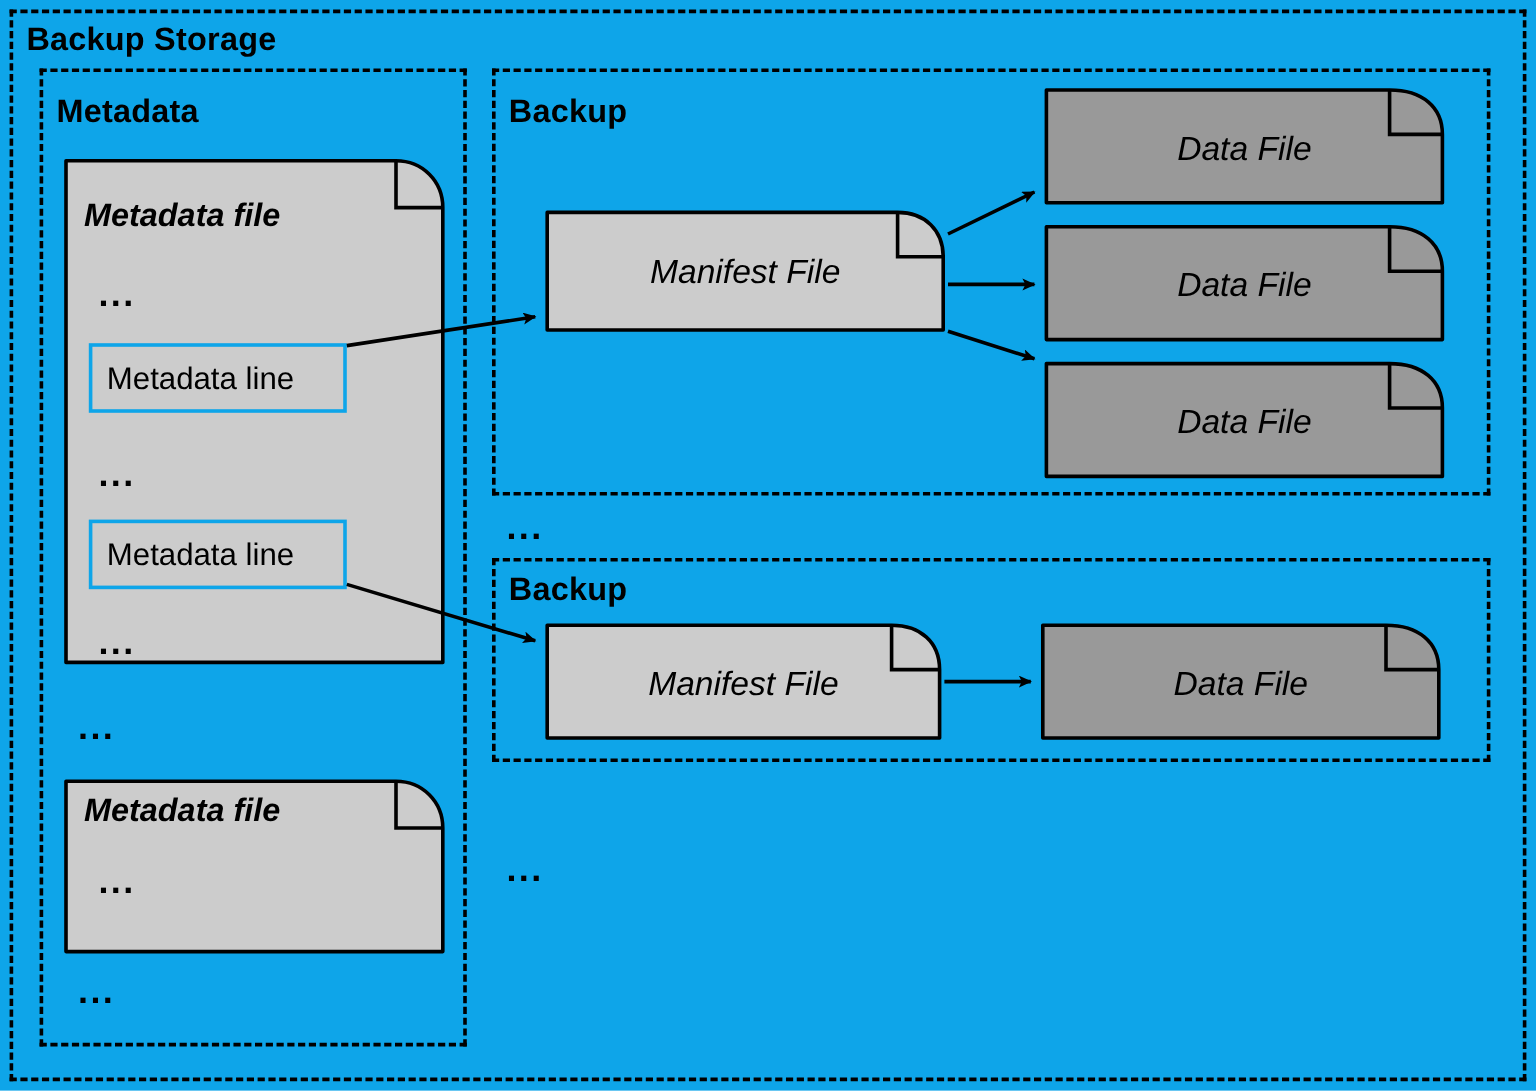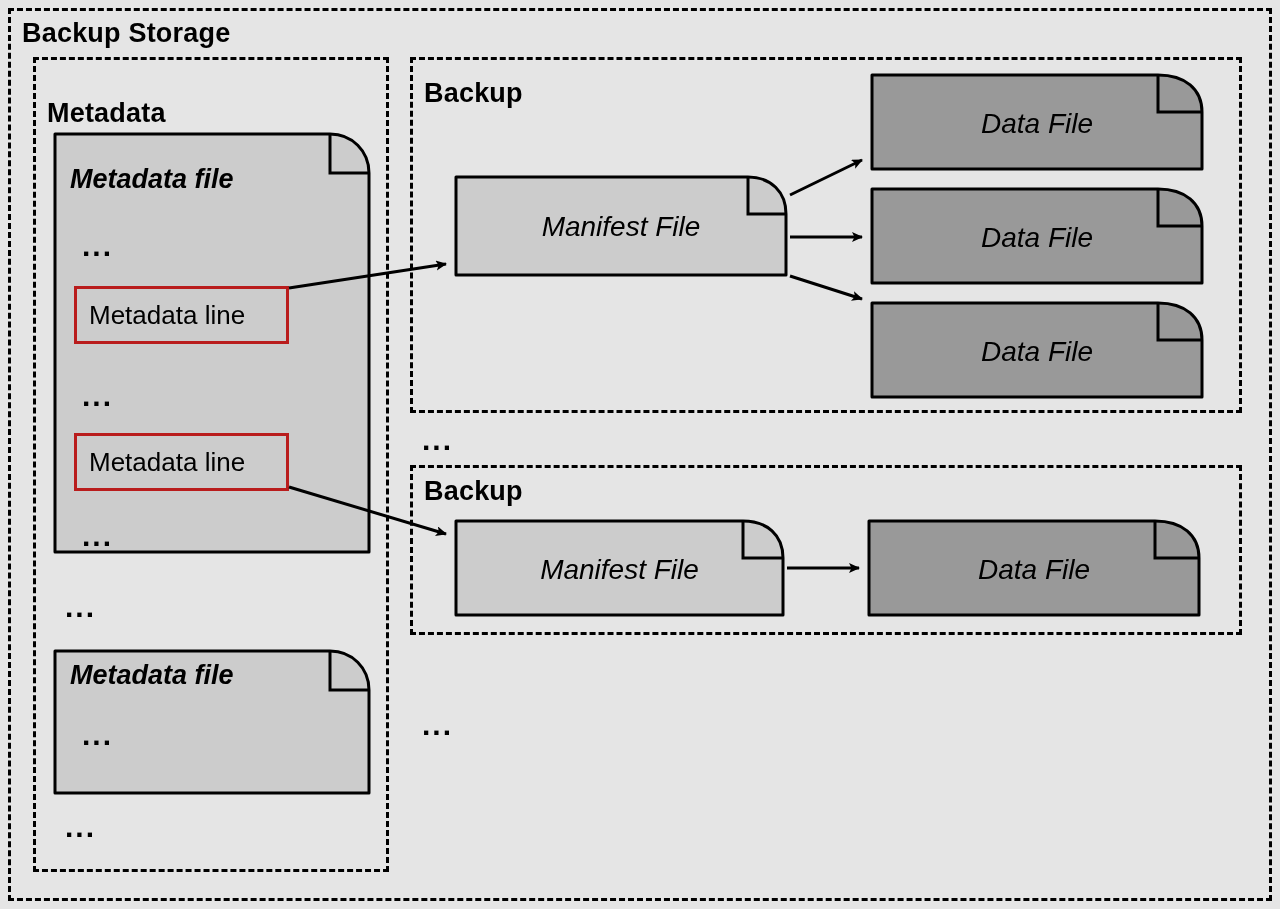--- a/index.html
+++ b/index.html
@@ -5,21 +5,21 @@
 <style>
   html, body {
     margin: 0;
     padding: 0;
     background: #ffffff;
   }
   #canvas {
     position: relative;
     width: 1280px;
     height: 909px;
-    background: #e5e5e5;
+    background: #0ea5e9;
     font-family: "Liberation Sans", "DejaVu Sans", sans-serif;
     overflow: hidden;
   }
 
   
   .group {
     position: absolute;
     border: 3px dashed #000000;
     background: transparent;
     box-sizing: border-box;
@@ -54,21 +54,21 @@
   }
   .doc-label.centered {
     left: 0;
     right: 0;
     text-align: center;
   }
 
   
   .meta-line {
     position: absolute;
-    border: 3px solid #b91c1c;
+    border: 3px solid #0ea5e9;
     box-sizing: border-box;
     background: transparent;
     display: flex;
     align-items: center;
     padding-left: 12px;
   }
   .meta-line span {
     font-size: 26px;
     color: #000000;
     white-space: nowrap;
@@ -98,21 +98,21 @@
 </style>
 </head>
 <body>
 
 <div id="canvas">
 
   <div class="group" style="left:8px; top:8px; width:1264px; height:893px;"></div>
   <div class="group-title" style="left:22px; top:18px; font-size:27px;">Backup Storage</div>
 
   <div class="group" style="left:33px; top:57px; width:356px; height:815px;"></div>
-  <div class="group-title" style="left:47px; top:78px; font-size:27px;margin-top:20px;">Metadata</div>
+  <div class="group-title" style="left:47px; top:78px; font-size:27px;">Metadata</div>
 
   <div class="doc" style="left:52px; top:131px; width:320px; height:424px;">
     <svg viewBox="0 0 320 424" preserveAspectRatio="none">
       <path d="M 3,3 L 278,3 C 300,3 317,20 317,42 L 317,421 L 3,421 Z" fill="#cccccc" stroke="#000000" stroke-width="3" stroke-linejoin="round"></path>
       <path d="M 278,3 C 278,25 278,42 278,42 L 317,42" fill="none" stroke="#000000" stroke-width="3"></path>
     </svg>
     <div class="doc-label" style="left:18px; top:33px; font-size:27px; font-weight:bold;">Metadata file</div>
     <div class="ellipsis" style="left:30px; top:100px;">...</div>
     <div class="meta-line" style="left:22px; top:155px; width:215px; height:58px;">
       <span>Metadata line</span>

